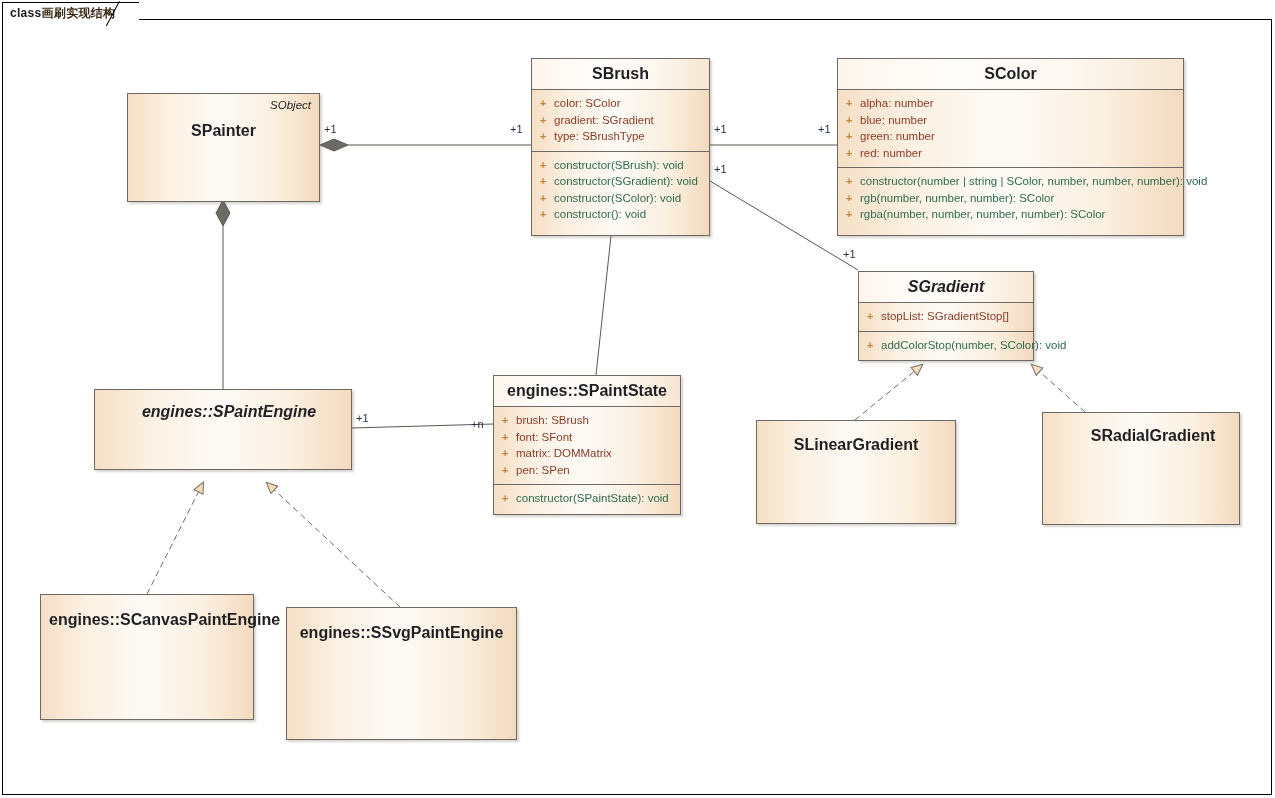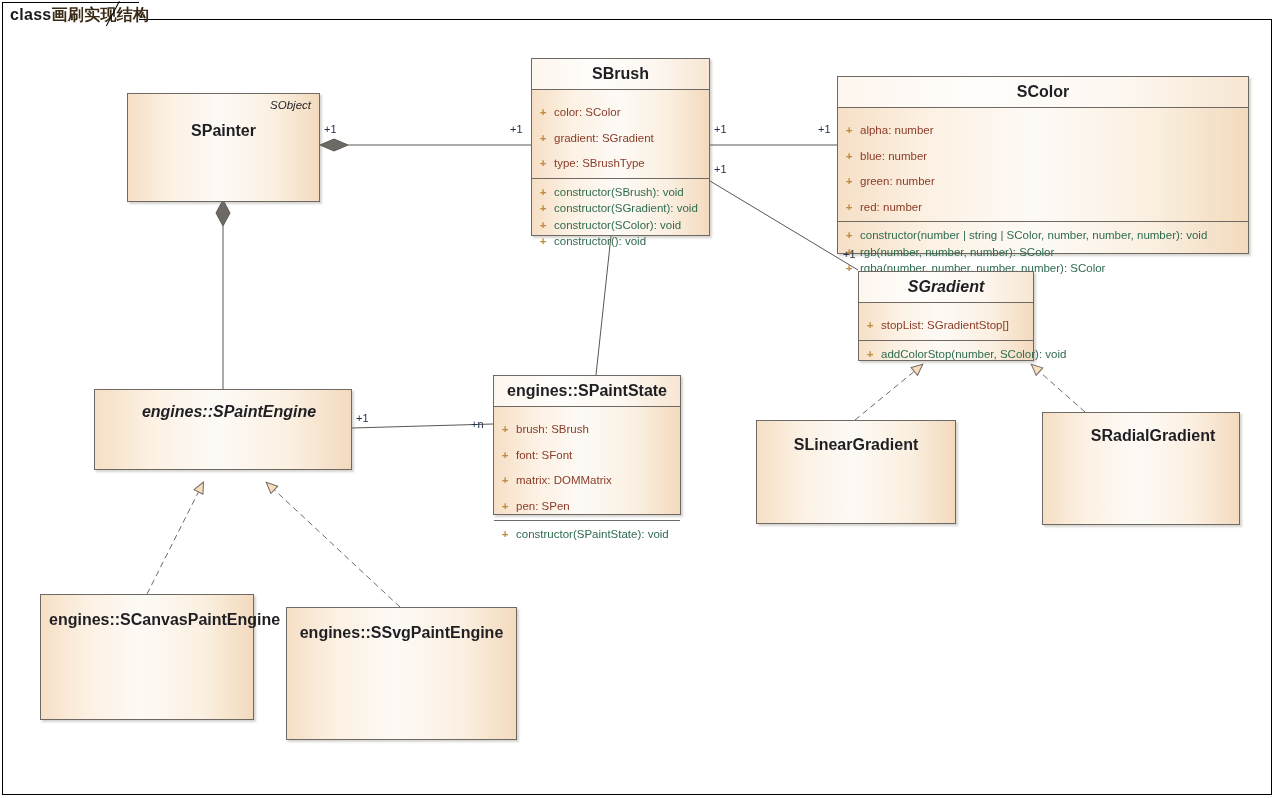--- a/index.html
+++ b/index.html
@@ -47,21 +47,21 @@
     width: 1px;
     height: 28px;
     background: #000000;
     transform: rotate(28deg);
     transform-origin: top left;
   }
   .title-tab-text {
     position: absolute;
     left: 7px;
     top: 2px;
-    font-size: 16px;
+    font-size: 12px;
     font-weight: bold;
     color: #1a1a1a;
     white-space: nowrap;
     letter-spacing: .3px;
   }
   .title-tab-text .zh { color: #3a2a16; }
 
   
   #wires {
     position: absolute;
@@ -126,21 +126,21 @@
     line-height: 16.5px;
     white-space: nowrap;
   }
   .row .vis {
     width: 22px;
     flex: 0 0 22px;
     text-align: center;
     color: #c08a3e;
     font-weight: bold;
   }
-  .row .attr { color: #8a3b28; margin-top: 9px; }
+  .row .attr { color: #8a3b28; }
   .row .op   { color: #2f6b4f; }
 
   
   .mult {
     position: absolute;
     font-size: 11px;
     color: #22304a;
     z-index: 3;
     white-space: nowrap;
   }
@@ -251,21 +251,21 @@
           <span class="vis">+</span>
           <span class="op">constructor(SColor): void</span>
         </div>
       <div class="row">
           <span class="vis">+</span>
           <span class="op">constructor(): void</span>
         </div>
     </div>
   </div>
 
-  <div class="uml" style="left:837px;top:76px;width:412px;height:178px;">
+  <div class="uml" style="left:837px;top:58px;width:347px;height:178px;">
     <div class="hdr">SColor</div>
     <div class="sep"></div>
     <div class="sect">
       <div class="row">
           <span class="vis">+</span>
           <span class="attr">alpha: number</span>
         </div>
       <div class="row">
           <span class="vis">+</span>
           <span class="attr">blue: number</span>

